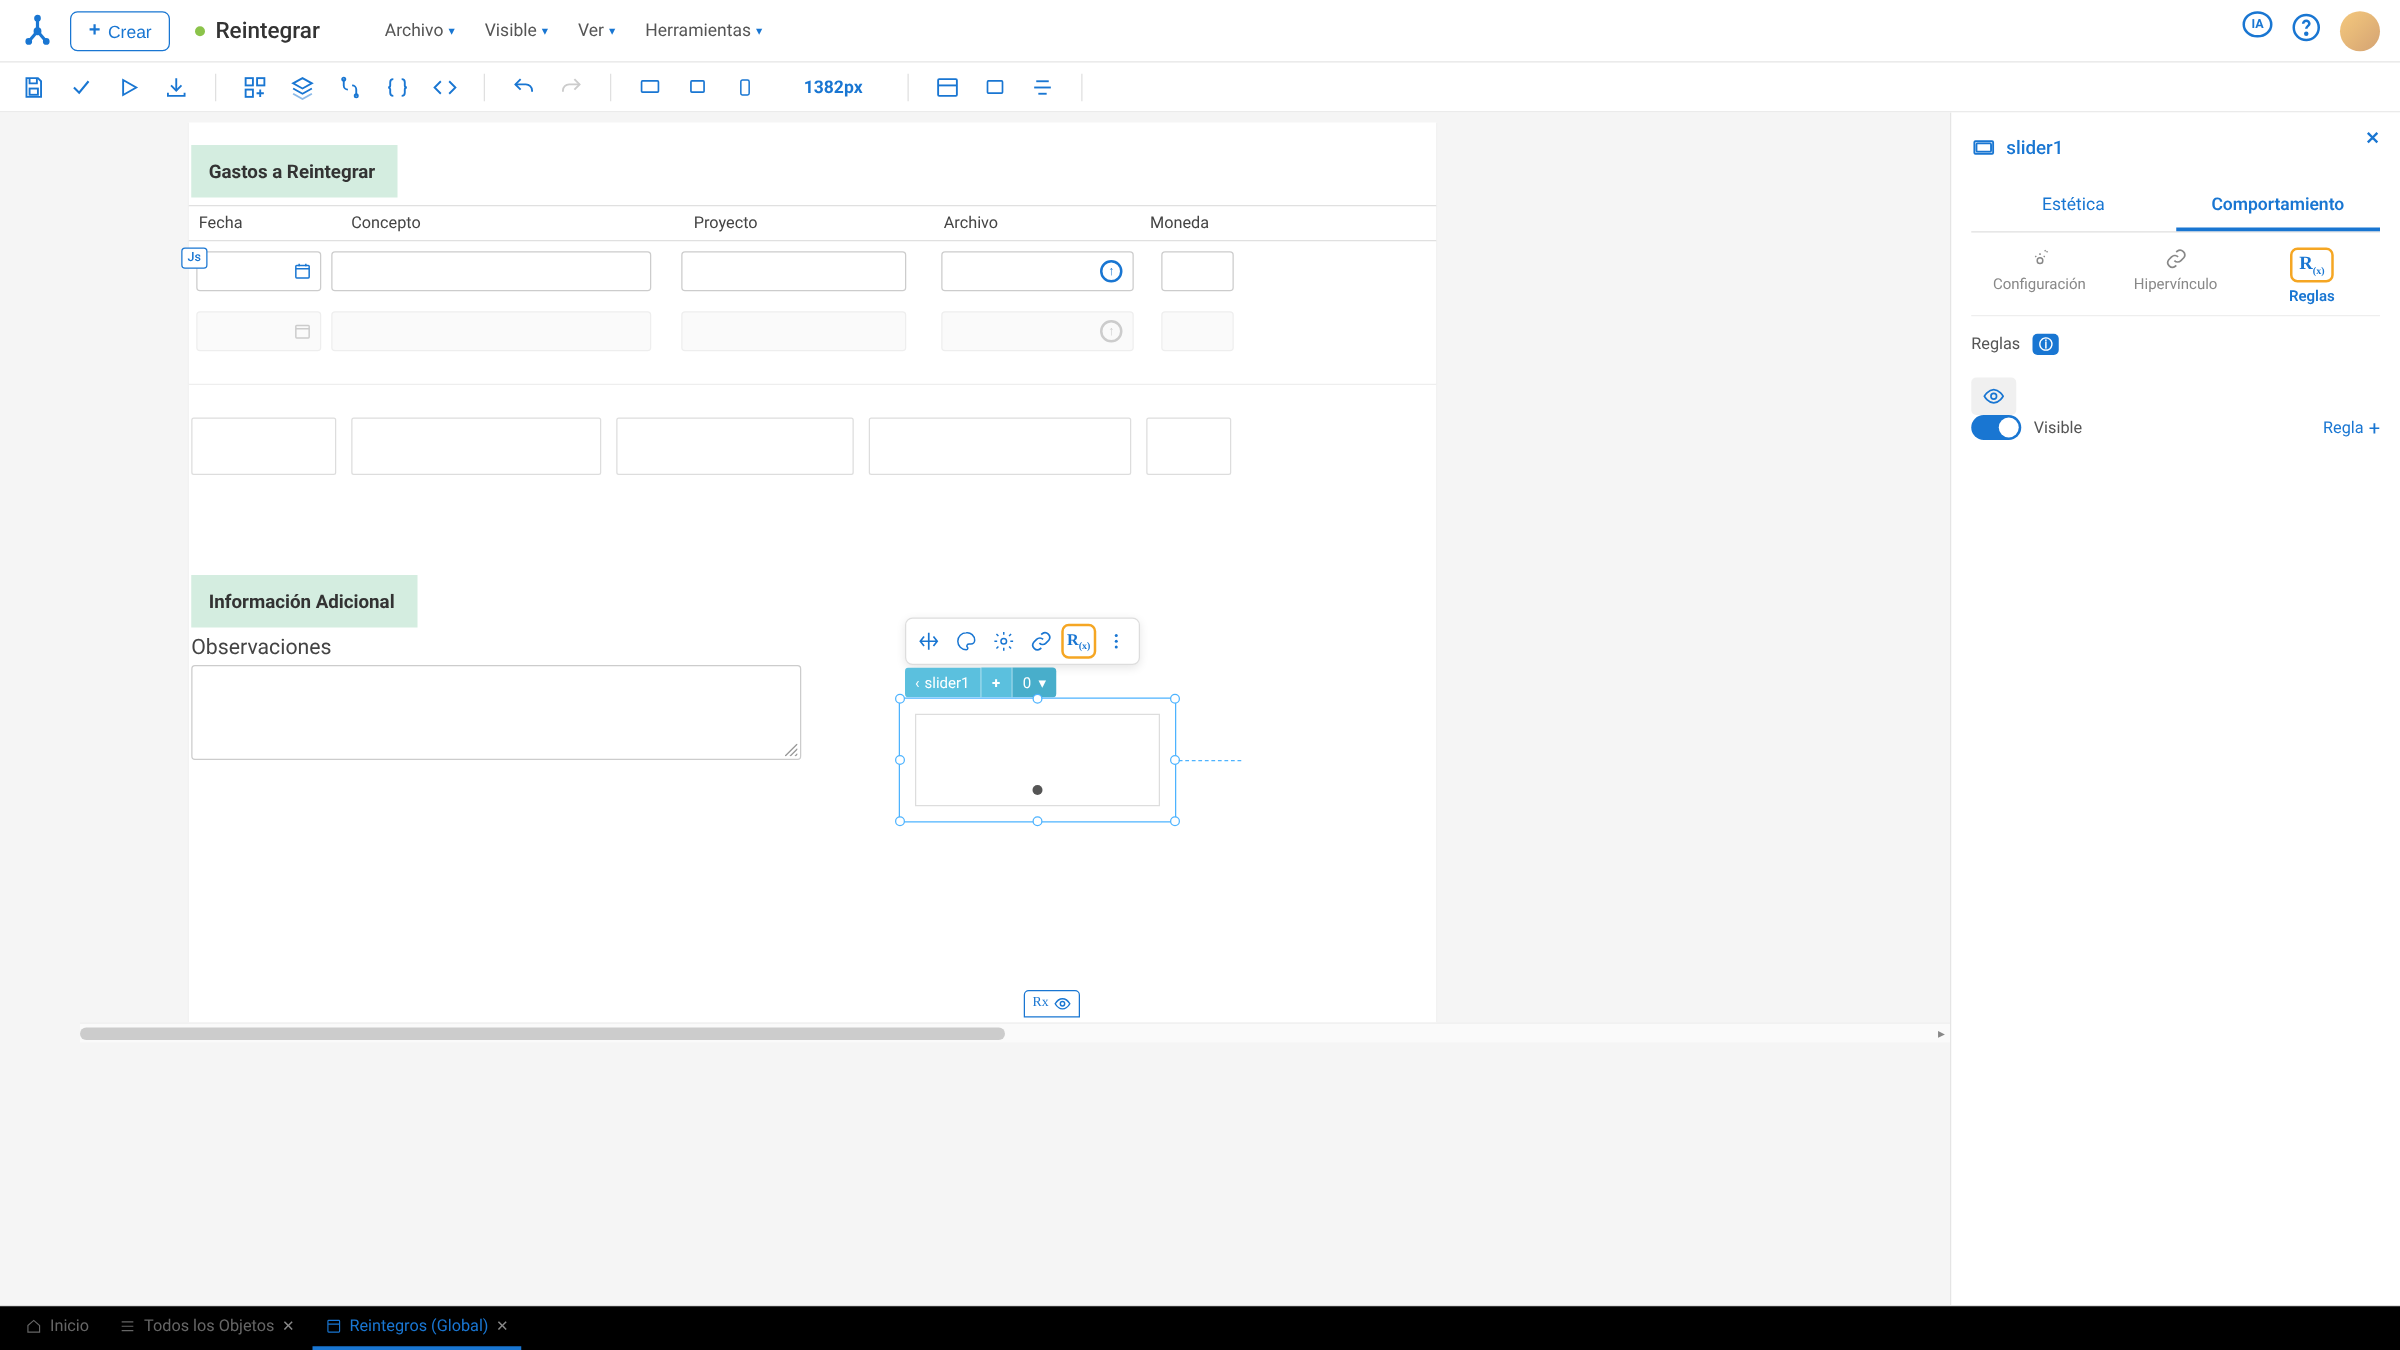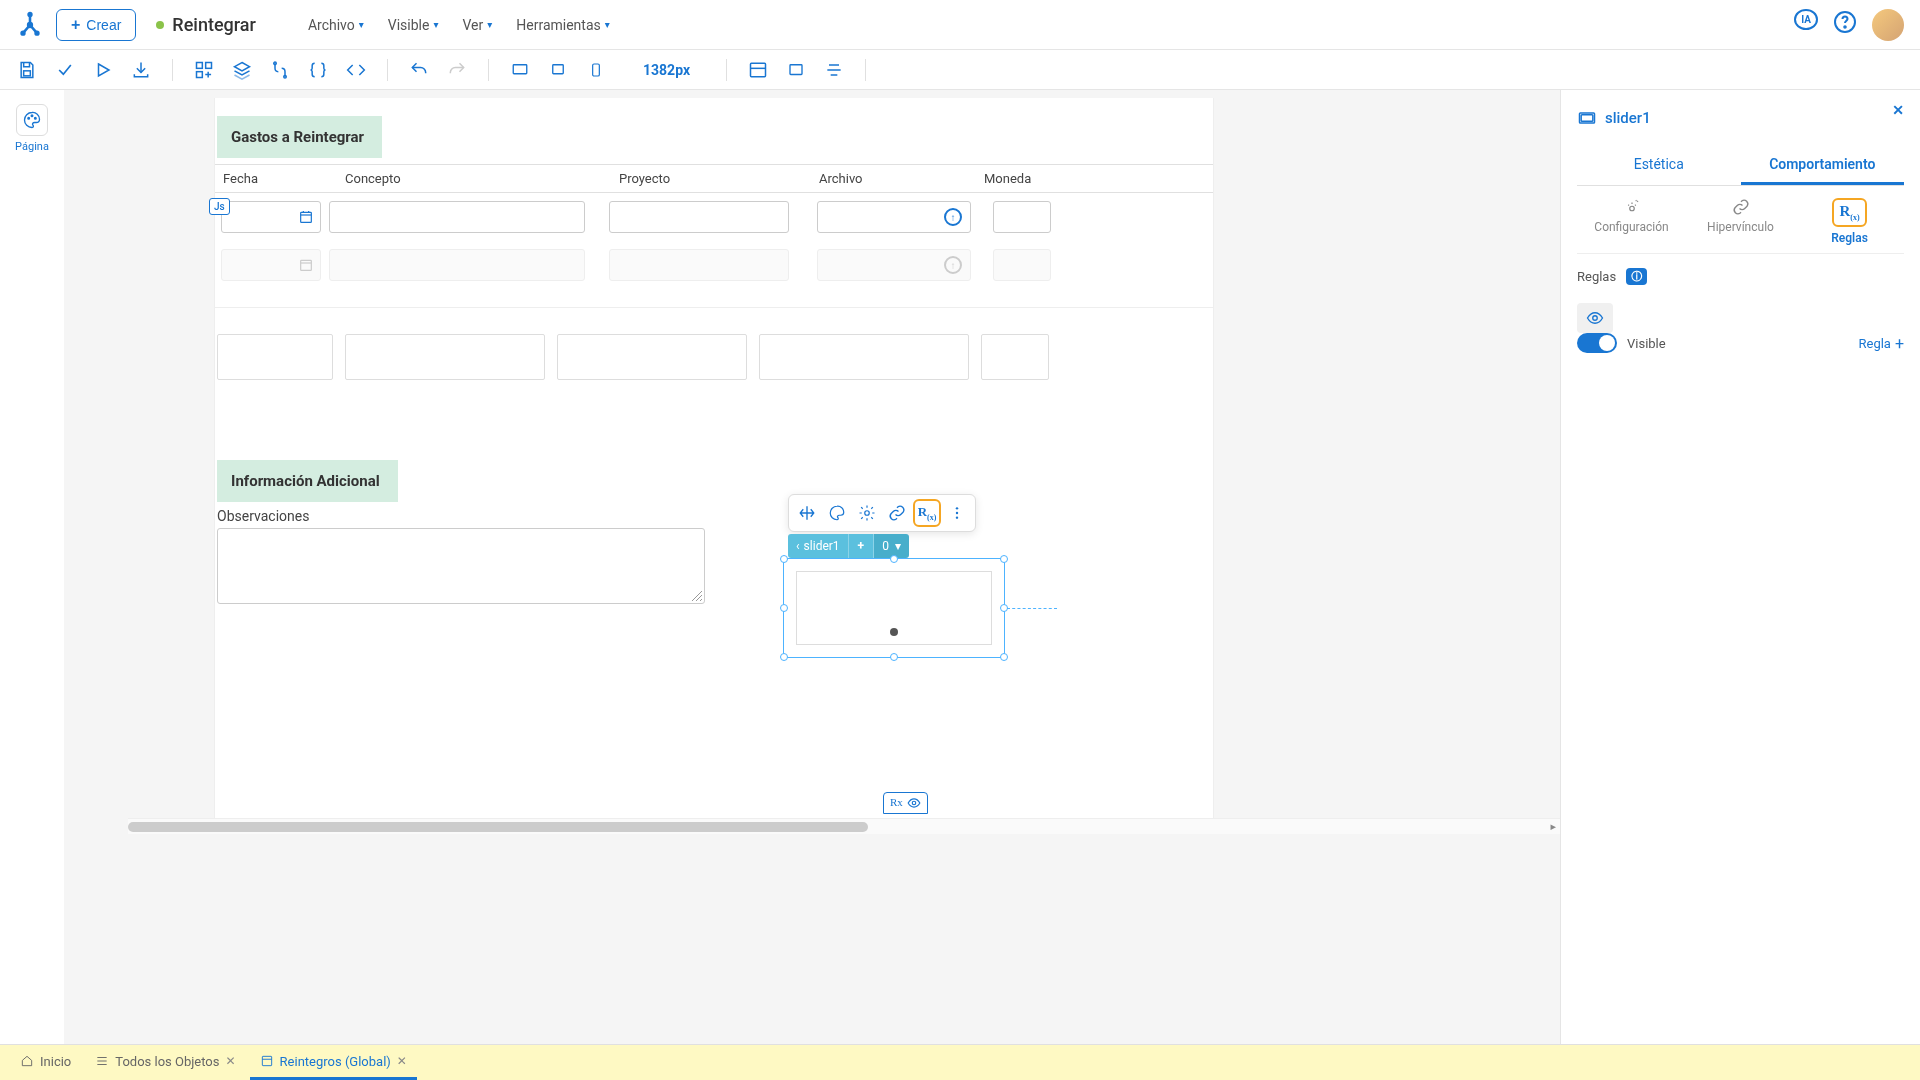--- a/index.html
+++ b/index.html
@@ -53,21 +53,21 @@
 .cell-archivo { width: 154px; margin-left: 20px; display:flex; align-items:center; justify-content:flex-end; padding-right:8px;}
 .cell-moneda { width: 58px; margin-left:14px;}
 .cal-icon { color: #1976d2; }
 .upload-icon { color:#1976d2; width:18px; height:18px; border:2px solid #1976d2; border-radius:50%; display:flex; align-items:center; justify-content:center; font-size:10px; font-weight:bold;}
 .upload-icon.disabled { color:#ccc; border-color:#ccc;}
 .js-badge { position:absolute; left:-6px; top:100px; background:#fff; border:1px solid #1976d2; border-radius:3px; padding:2px 4px; font-size:10px; color:#1976d2; font-weight:500;}
 
 .empty-row { display:flex; gap:12px; margin: 26px 0 0 2px;}
 .empty-cell { border:1px solid #ddd; height:46px; border-radius:2px;}
 
-.observ-label { font-size:14px; color:#444; margin: 6px 0 4px 2px;}
+.observ-label { font-size:17px; color:#444; margin: 6px 0 4px 2px;}
 .textarea { border:1px solid #ccc; border-radius:3px; width:488px; height:76px; resize:both; margin-left:2px;}
 
 
 .selection-box { position:absolute; border:1px solid #4db3ff; background:#fff; }
 .sel-handle { position:absolute; width:8px; height:8px; background:#fff; border:1px solid #4db3ff; border-radius:50%;}
 .sel-handle.tl{top:-4px;left:-4px;} .sel-handle.tr{top:-4px;right:-4px;}
 .sel-handle.bl{bottom:-4px;left:-4px;} .sel-handle.br{bottom:-4px;right:-4px;}
 .sel-handle.tm{top:-4px;left:50%;margin-left:-4px;} .sel-handle.bm{bottom:-4px;left:50%;margin-left:-4px;}
 .sel-handle.ml{left:-4px;top:50%;margin-top:-4px;} .sel-handle.mr{right:-4px;top:50%;margin-top:-4px;}
 .slider-inner { position:absolute; top:12px; left:12px; right:12px; bottom:12px; border:1px solid #ddd; background:#fff;}
@@ -105,21 +105,21 @@
 .toggle { width:40px; height:20px; background:#1976d2; border-radius:10px; position:relative; cursor:pointer;}
 .toggle-knob { position:absolute; right:2px; top:2px; width:16px; height:16px; background:#fff; border-radius:50%;}
 .rule-add { margin-left:auto; color:#1976d2; font-size:13px; display:flex; align-items:center; gap:4px; cursor:pointer;}
 
 
 .hscroll { height:16px; background:#fafafa; border-top:1px solid #eee; position:relative; margin-left:64px;}
 .hscroll-thumb { position:absolute; top:3px; left:0; height:10px; width:740px; background:#ccc; border-radius:5px;}
 .hscroll-arrow { position:absolute; top:1px; font-size:11px; color:#888;}
 
 
-.bottom-tabs { height:36px; border-top:1px solid #e0e0e0; display:flex; align-items:center; padding:0 10px; gap:4px; background:#fef9c3;}
+.bottom-tabs { height:36px; border-top:1px solid #e0e0e0; display:flex; align-items:center; padding:0 10px; gap:4px; background:#000000;}
 .btab { display:flex; align-items:center; gap:6px; padding:8px 10px; font-size:13px; color:#666; cursor:pointer; border-bottom:3px solid transparent;}
 .btab.active { color:#1976d2; border-bottom-color:#1976d2; }
 .btab .close-x { font-size:12px; color:#888; cursor:pointer;}
 
 svg { display:block; }
 </style>
 </head>
 <body>
 
 <div class="header">
@@ -281,33 +281,20 @@
         <line x1="6" y1="6" x2="18" y2="6"></line>
         <line x1="4" y1="12" x2="20" y2="12"></line>
         <line x1="8" y1="18" x2="16" y2="18"></line>
       </svg>
     </div>
   <div class="toolbar-sep"></div>
 </div>
 
 <div class="main">
 
-  <div class="left-rail">
-    <div class="rail-item">
-      <div class="rail-icon">
-        <svg viewBox="0 0 24 24" width="20" height="20" fill="none" stroke="currentColor" stroke-width="1.6">
-            <path d="M12 3a9 9 0 100 18c2 0 2-2 1-3s0-3 2-3h2a4 4 0 004-4 8 8 0 00-9-8z"></path>
-            <circle cx="8" cy="10" r="1" fill="currentColor"></circle>
-            <circle cx="12" cy="7" r="1" fill="currentColor"></circle>
-            <circle cx="16" cy="10" r="1" fill="currentColor"></circle>
-          </svg>
-      </div>
-      <span class="rail-label">Página</span>
-    </div>
-  </div>
 
   <div class="canvas-wrap">
     <div class="canvas">
       <span class="js-badge">Js</span>
 
       <div class="section-title">Gastos a Reintegrar</div>
       <div class="table-head">
         <div class="th th-fecha">Fecha</div>
         <div class="th th-concepto">Concepto</div>
         <div class="th th-proyecto">Proyecto</div>

